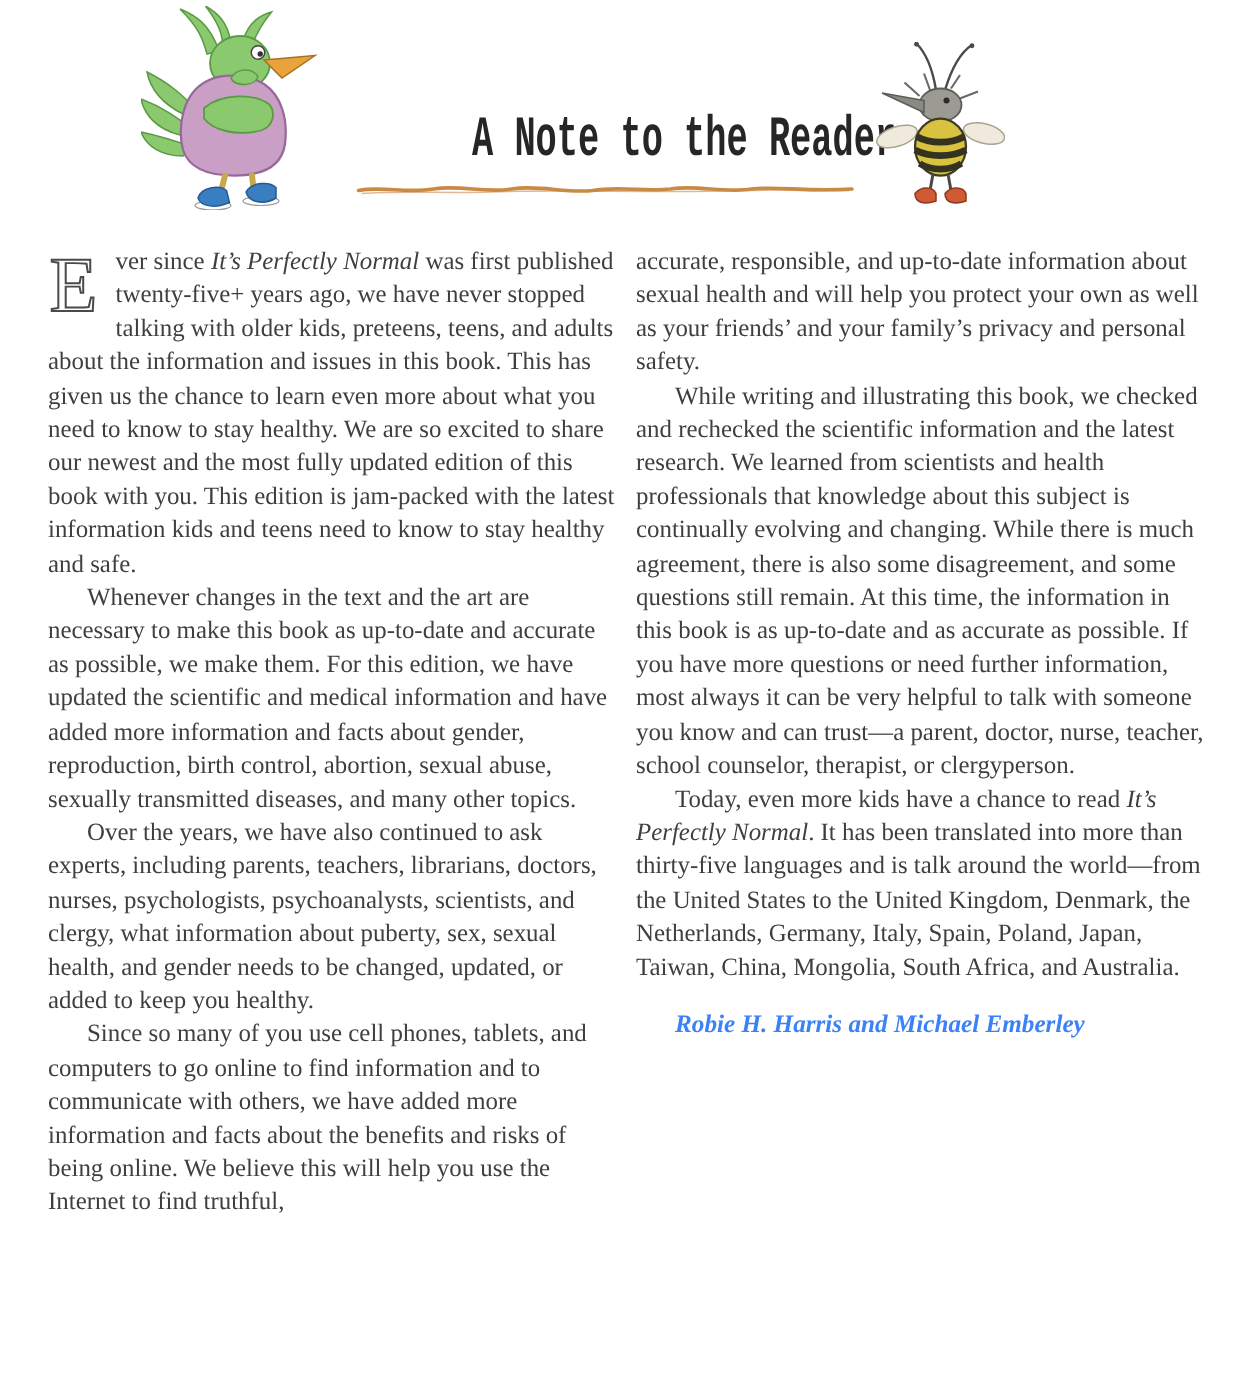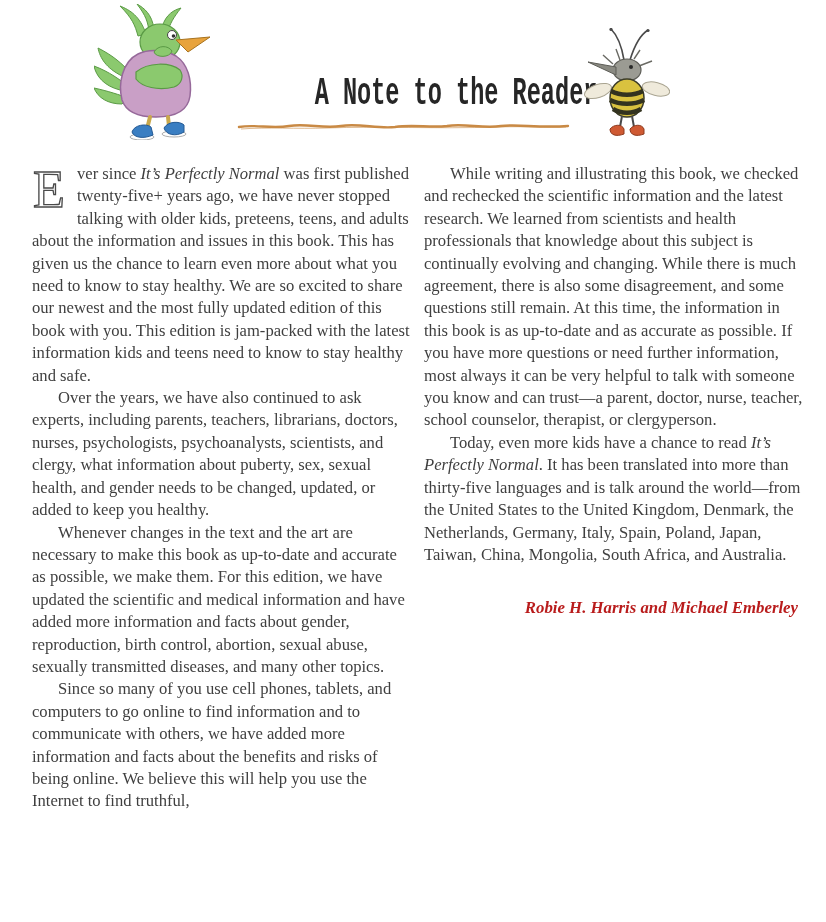--- a/index.html
+++ b/index.html
@@ -52,27 +52,27 @@
   .col p { text-indent: 26px; }
   .col p.no-indent { text-indent: 0; }
   .col em { }
   .dropcap-svg {
     float: left;
     width: 38px;
     height: 46px;
     margin: 3px 7px 0 0;
   }
   .signature {
-    margin-top: 31px;
+    margin-top: 16px;
     padding-right: 6px;
-    text-align: right;
+    text-align: left;
     font-weight: 700;
     font-style: italic;
     font-size: 16.8px;
-    color: #b91c1c;
+    color: #3b82f6;
     text-indent: 0;
   }
 </style>
 </head>
 <body>
 
 <div class="page">
 
   <div class="header">
 
@@ -147,25 +147,26 @@
   </div>
 
   <div class="columns">
 
     <section class="col">
       <p class="no-indent">
         <svg class="dropcap-svg" viewBox="0 0 40 48" aria-hidden="true">
           <text x="1" y="43" font-family="Liberation Serif, serif" font-size="55" fill="#ffffff" stroke="#4a4a4a" stroke-width="1.4">E</text>
         </svg><span>ver since </span><em>It’s Perfectly Normal</em><span> was first published twenty-five+ years ago, we have never stopped talking with older kids, preteens, teens, and adults about the information and issues in this book. This has given us the chance to learn even more about what you need to know to stay healthy. We are so excited to share our newest and the most fully updated edition of this book with you. This edition is jam-packed with the latest information kids and teens need to know to stay healthy and safe.</span>
       </p>
+      <p>Whenever changes in the text and the art are necessary to make this book as up-to-date and accurate as possible, we make them. For this edition, we have updated the scientific and medical information and have added more information and facts about gender, reproduction, birth control, abortion, sexual abuse, sexually transmitted diseases, and many other topics.</p>
       <p>Over the years, we have also continued to ask experts, including parents, teachers, librarians, doctors, nurses, psychologists, psychoanalysts, scientists, and clergy, what information about puberty, sex, sexual health, and gender needs to be changed, updated, or added to keep you healthy.</p>
-      <p>Whenever changes in the text and the art are necessary to make this book as up-to-date and accurate as possible, we make them. For this edition, we have updated the scientific and medical information and have added more information and facts about gender, reproduction, birth control, abortion, sexual abuse, sexually transmitted diseases, and many other topics.</p>
       <p>Since so many of you use cell phones, tablets, and computers to go online to find information and to communicate with others, we have added more information and facts about the benefits and risks of being online. We believe this will help you use the Internet to find truthful,</p>
     </section>
 
     <section class="col">
+      <p class="no-indent">accurate, responsible, and up-to-date information about sexual health and will help you protect your own as well as your friends’ and your family’s privacy and personal safety.</p>
       <p>While writing and illustrating this book, we checked and rechecked the scientific information and the latest research. We learned from scientists and health professionals that knowledge about this subject is continually evolving and changing. While there is much agreement, there is also some disagreement, and some questions still remain. At this time, the information in this book is as up-to-date and as accurate as possible. If you have more questions or need further information, most always it can be very helpful to talk with someone you know and can trust—a parent, doctor, nurse, teacher, school counselor, therapist, or clergyperson.</p>
       <p><span>Today, even more kids have a chance to read </span><em>It’s Perfectly Normal</em><span>. It has been translated into more than thirty-five languages and is talk around the world—from the United States to the United Kingdom, Denmark, the Netherlands, Germany, Italy, Spain, Poland, Japan, Taiwan, China, Mongolia, South Africa, and Australia.</span></p>
       <p class="signature">Robie H. Harris and Michael Emberley</p>
     </section>
 
   </div>
 </div>
 
 </body></html>

